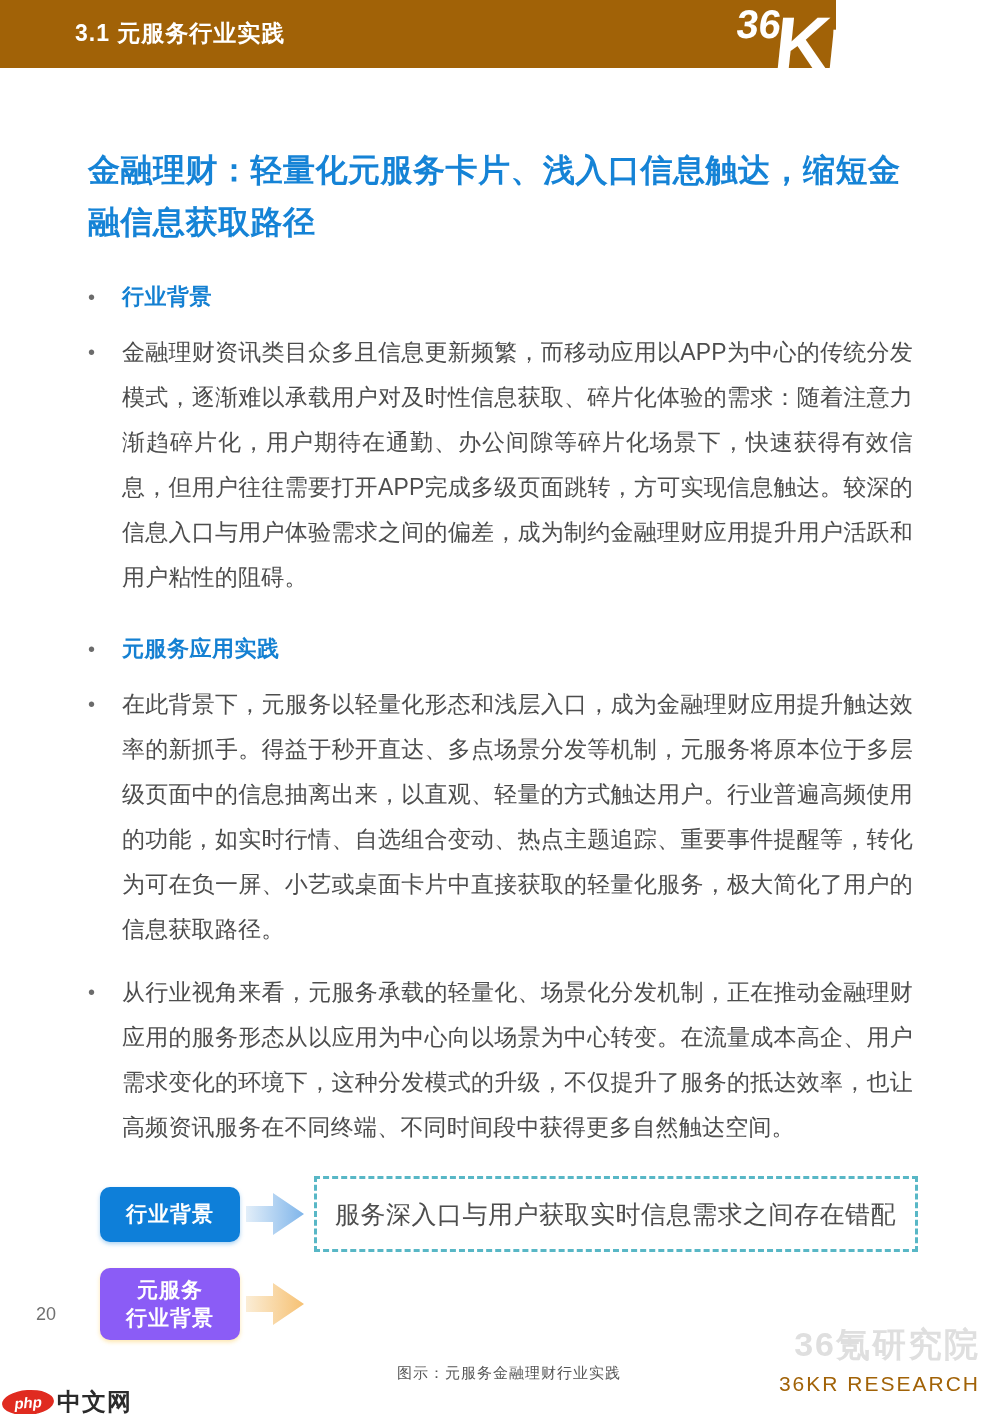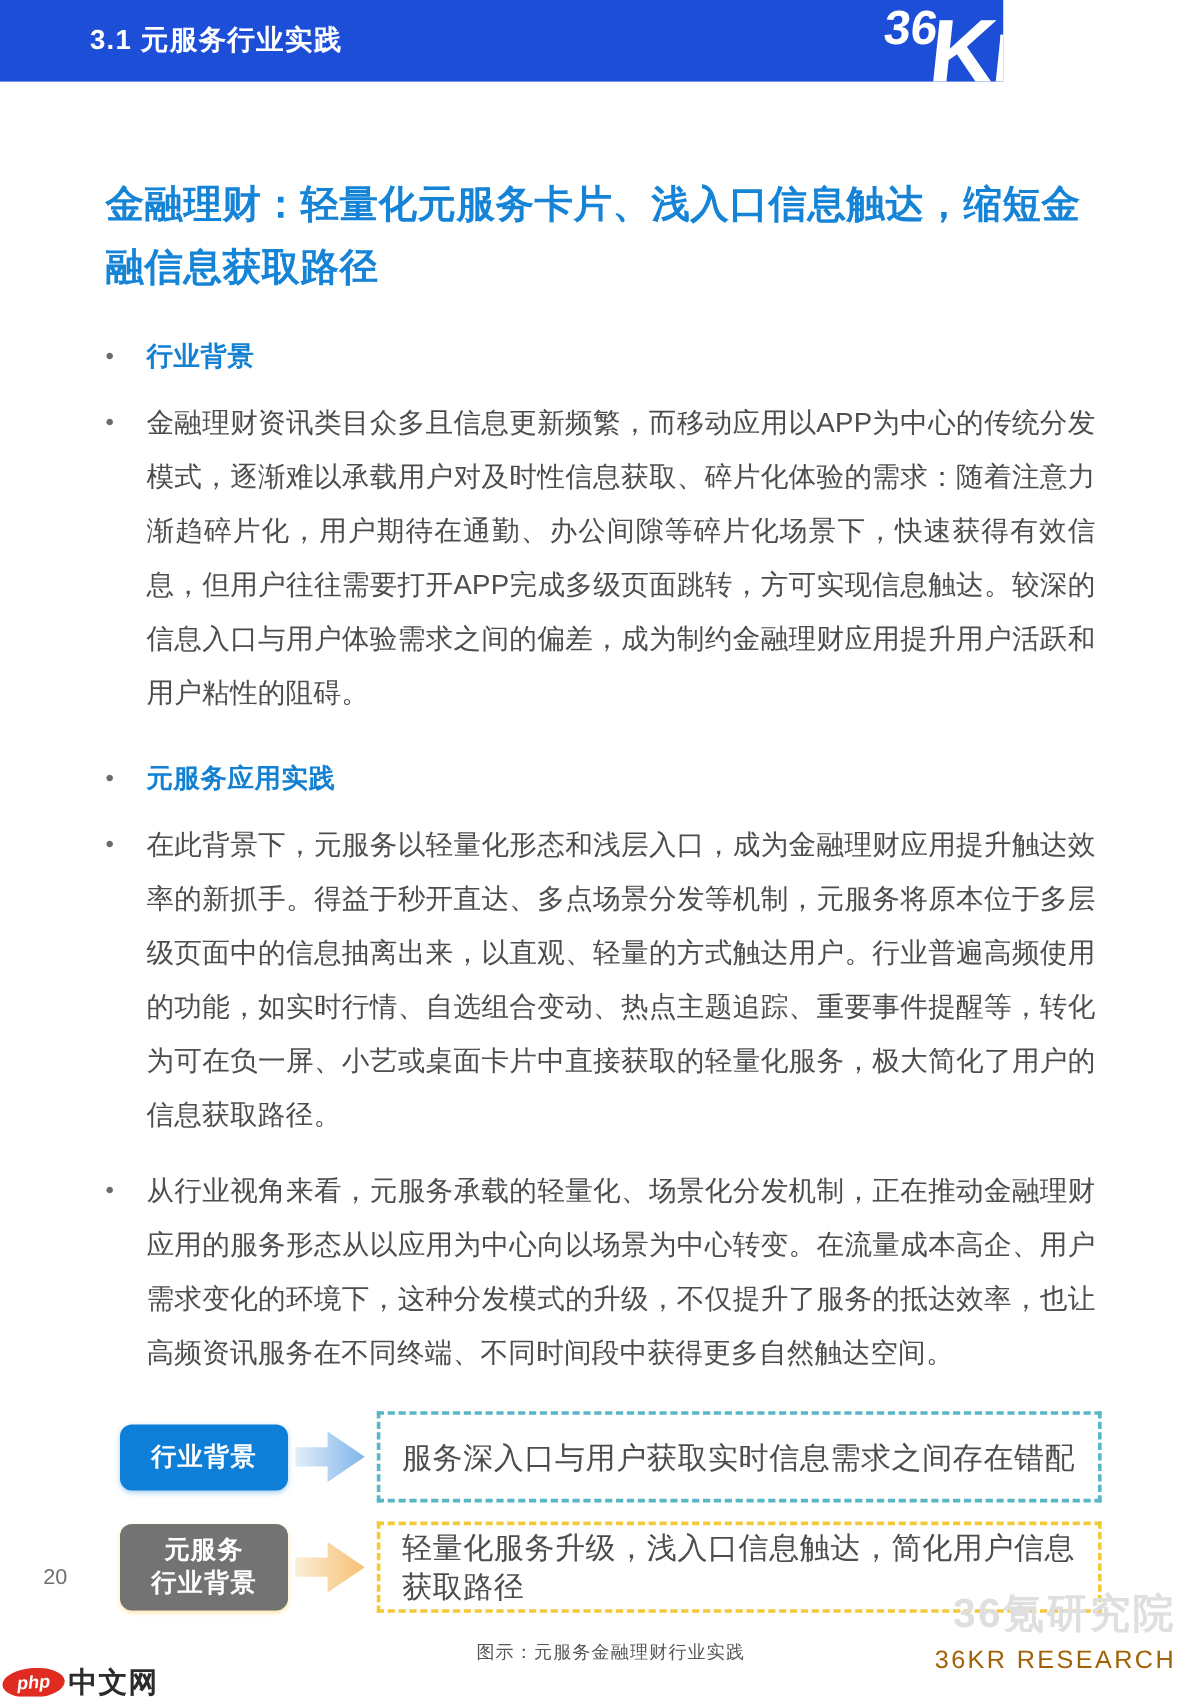--- a/index.html
+++ b/index.html
@@ -1,20 +1,20 @@
 <!DOCTYPE html>
 <html><head>
 <meta charset="utf-8">
 <style>
   html,body{margin:0;padding:0;}
   body{font-family:"Liberation Sans","DejaVu Sans",sans-serif;background:#ffffff;}
   .page{position:relative;width:1000px;height:1414px;background:#ffffff;overflow:hidden;margin:0 auto;}
 
   
-  .header{position:absolute;top:0;left:0;width:836px;height:68px;background:#1d4ed8;overflow:hidden;}
+  .header{position:absolute;top:0;left:0;width:836px;height:68px;background:#a16207;overflow:hidden;}
   .header-title{position:absolute;left:75px;top:18px;color:#ffffff;font-size:23px;font-weight:bold;letter-spacing:1px;}
   .logo36kr{position:absolute;right:-18px;top:2px;color:#ffffff;font-weight:bold;display:flex;align-items:flex-start;transform:skewX(-6deg);}
   .logo36kr .l36{font-size:40px;line-height:1;margin-top:2px;}
   .logo36kr .lkr{font-size:76px;line-height:0.95;margin-left:-4px;margin-top:6px;letter-spacing:-3px;}
 
   
   .content{position:absolute;top:68px;left:0;width:1000px;}
   h1.title{margin:76px 70px 0 88px;font-size:32px;line-height:52px;font-weight:bold;color:#1583D6;letter-spacing:0.5px;}
 
   .brow{display:flex;margin:0 87px 0 88px;}
@@ -24,21 +24,21 @@
   .brow.heading h2{margin:0;font-size:22px;line-height:30px;font-weight:bold;color:#1480D2;letter-spacing:0.5px;}
   .brow.para{margin-top:18px;}
   .brow.para p{margin:0;font-size:23px;line-height:45px;color:#4D4D4D;text-align:justify;letter-spacing:0.2px;}
 
   
   .diagram{margin:26px 82px 0 100px;}
   .drow{display:flex;align-items:center;margin-bottom:16px;}
   .dbtn{flex:0 0 140px;border-radius:10px;color:#ffffff;font-weight:bold;font-size:21px;text-align:center;
         display:flex;flex-direction:column;justify-content:center;letter-spacing:1px;}
   .dbtn-blue{background:#0E7FD9;height:55px;box-shadow:0 2px 4px rgba(14,127,217,0.35);}
-  .dbtn-yellow{background:#737373;height:72px;line-height:28px;box-shadow:0 2px 4px rgba(248,183,22,0.35);align-items:center;}
+  .dbtn-yellow{background:#8b5cf6;height:72px;line-height:28px;box-shadow:0 2px 4px rgba(248,183,22,0.35);align-items:center;}
   .arrow{flex:0 0 60px;margin:0 8px 0 6px;}
   .dbox{flex:1;height:70px;display:flex;align-items:center;padding-left:18px;font-size:25px;color:#4D4D4D;letter-spacing:0.5px;background:#ffffff;}
   .dbox-teal{border:3px dashed #58B7C6;}
   .dbox-yellow{border:3px dashed #F2C93B;}
 
   .caption{margin-top:24px;text-align:center;font-size:15px;color:#555555;letter-spacing:1px;}
 
   
   .watermark{position:absolute;right:20px;top:1322px;text-align:right;}
   .wm-cn{font-size:34px;font-weight:bold;color:#DFDFDF;letter-spacing:2px;}
@@ -118,23 +118,20 @@
         </div>
         <svg class="arrow" width="60" height="46" viewBox="0 0 60 46">
           <defs>
             <linearGradient id="grad-orange" x1="0" y1="0" x2="1" y2="0">
               <stop offset="0" stop-color="#FBEDD6"></stop>
                 <stop offset="1" stop-color="#F6C173"></stop>
             </linearGradient>
           </defs>
           <polygon points="0,15 27,15 27,2 58,23 27,44 27,31 0,31" fill="url(#grad-orange)"></polygon>
         </svg>
-        <div class="dbox dbox-yellow">
-          <span>轻量化服务升级，浅入口信息触达，简化用户信息获取路径</span>
-        </div>
       </div>
 
       <div class="caption">图示：元服务金融理财行业实践</div>
     </div>
 
   </div>
 
   <div class="watermark">
     <div class="wm-cn">36氪研究院</div>
     <div class="wm-en">36KR RESEARCH</div>

